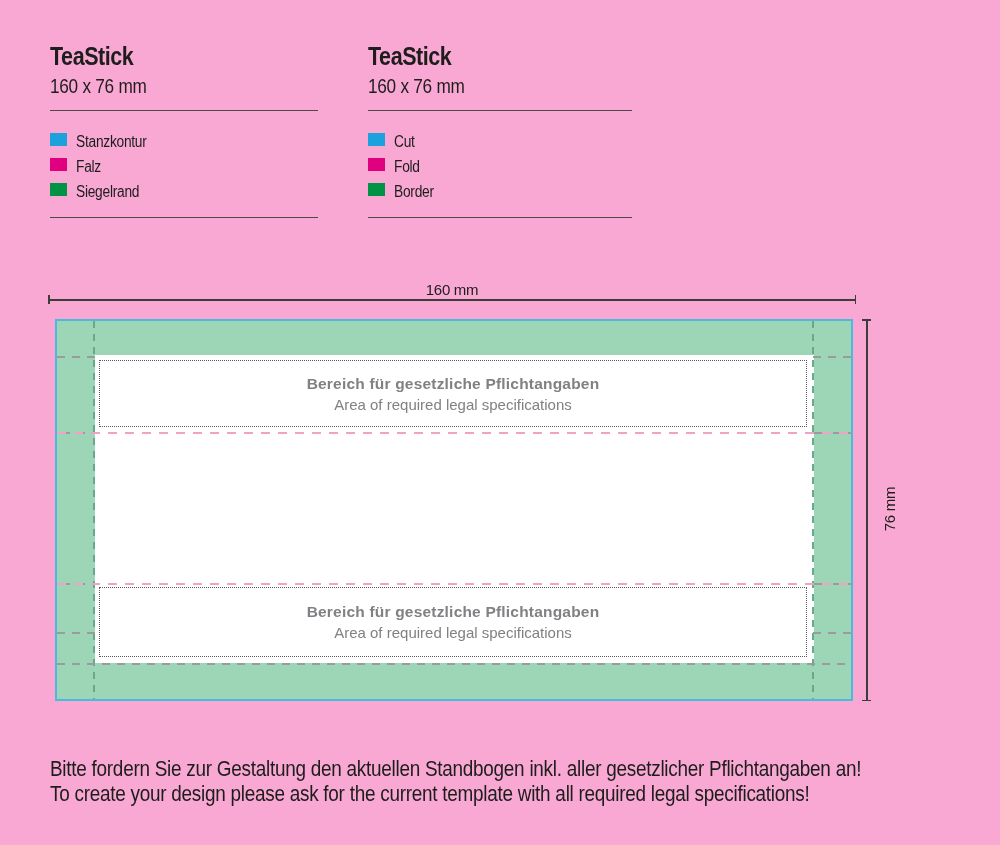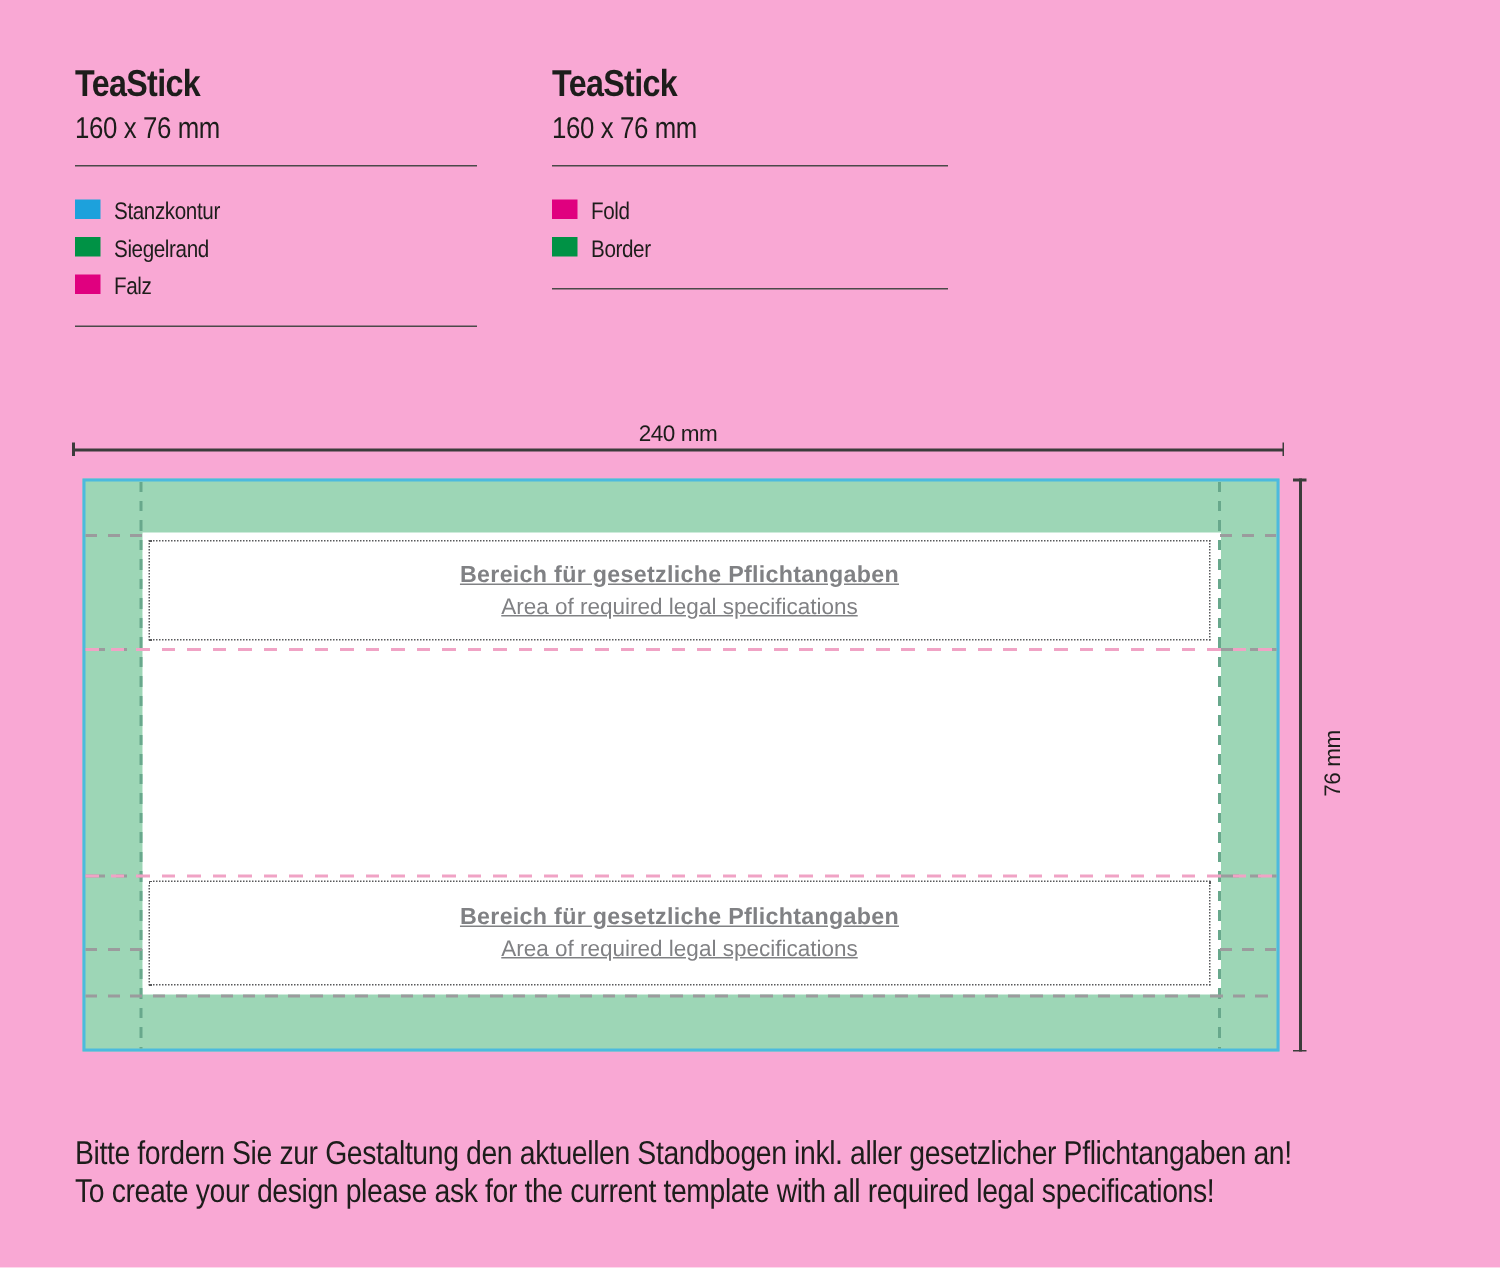--- a/index.html
+++ b/index.html
@@ -47,21 +47,21 @@
                 background:repeating-linear-gradient(90deg,#9b9b9d 0 8px,transparent 8px 15px); }
   .band-l { left:0;  width:38px; }
   .band-r { left:756px; width:38px; }
   .full-w { left:0;  width:794px; }
   .phase  { background-position:5px 0; }
   .hdash-pink { position:absolute; left:0; width:794px; height:2px;
                 background:repeating-linear-gradient(90deg,#f0a3c5 0 9px,transparent 9px 17px); }
 
   .legal-box { position:absolute; left:42px; width:708px; border:1.6px dotted #58595b;
                display:flex; flex-direction:column; justify-content:center; align-items:center;
-               text-align:center; color:#808184; background:transparent;text-decoration:underline; }
+               text-align:center; color:#808184; background:transparent; }
   #legal-box-top    { top:39px;  height:67px; }
   #legal-box-bottom { top:266px; height:70px; }
   .legal-de { font-size:15.5px; font-weight:700; letter-spacing:0.2px; }
   .legal-en { font-size:15px; margin-top:3px; }
 
   
   .footer { position:absolute; left:50px; top:756px; font-size:22px; line-height:25px;
             letter-spacing:-0.3px; }
   .footer div { transform:scaleX(0.86); transform-origin:0 0; white-space:nowrap; }
 </style>
@@ -73,49 +73,53 @@
   <div class="legend" id="legend-left">
     <div class="legend-title">TeaStick</div>
     <div class="legend-size">160 x 76 mm</div>
     <div class="legend-rule"></div>
     <div class="legend-items">
       <div class="legend-row">
         <span class="swatch" style="background-color: rgb(29, 161, 220);"></span>
         <span class="legend-label">Stanzkontur</span>
       </div>
       <div class="legend-row">
+        <span class="swatch" style="background-color: rgb(224, 0, 127);"></span>
+        <span class="legend-label">Falz</span>
+      </div>
+      <div class="legend-row">
         <span class="swatch" style="background-color: rgb(0, 146, 69);"></span>
         <span class="legend-label">Siegelrand</span>
-      </div>
-      <div class="legend-row">
-        <span class="swatch" style="background-color: rgb(224, 0, 127);"></span>
-        <span class="legend-label">Falz</span>
       </div>
     </div>
     <div class="legend-rule2"></div>
   </div>
 
   <div class="legend" id="legend-right">
     <div class="legend-title">TeaStick</div>
     <div class="legend-size">160 x 76 mm</div>
     <div class="legend-rule"></div>
     <div class="legend-items">
+      <div class="legend-row">
+        <span class="swatch" style="background-color: rgb(29, 161, 220);"></span>
+        <span class="legend-label">Cut</span>
+      </div>
       <div class="legend-row">
         <span class="swatch" style="background-color: rgb(224, 0, 127);"></span>
         <span class="legend-label">Fold</span>
       </div>
       <div class="legend-row">
         <span class="swatch" style="background-color: rgb(0, 146, 69);"></span>
         <span class="legend-label">Border</span>
       </div>
     </div>
     <div class="legend-rule2"></div>
   </div>
 
-  <div class="dim-label-h">240 mm</div>
+  <div class="dim-label-h">160 mm</div>
   <div class="dim-line-h"></div>
   <div class="dim-tick-v" style="left:48px;"></div>
   <div class="dim-tick-v" style="left:854.5px;"></div>
 
   <div class="dim-line-v"></div>
   <div class="dim-tick-h" style="top:319px;"></div>
   <div class="dim-tick-h" style="top:699.5px;"></div>
   <div class="dim-label-v">76 mm</div>
 
   <div class="stick-rect">

